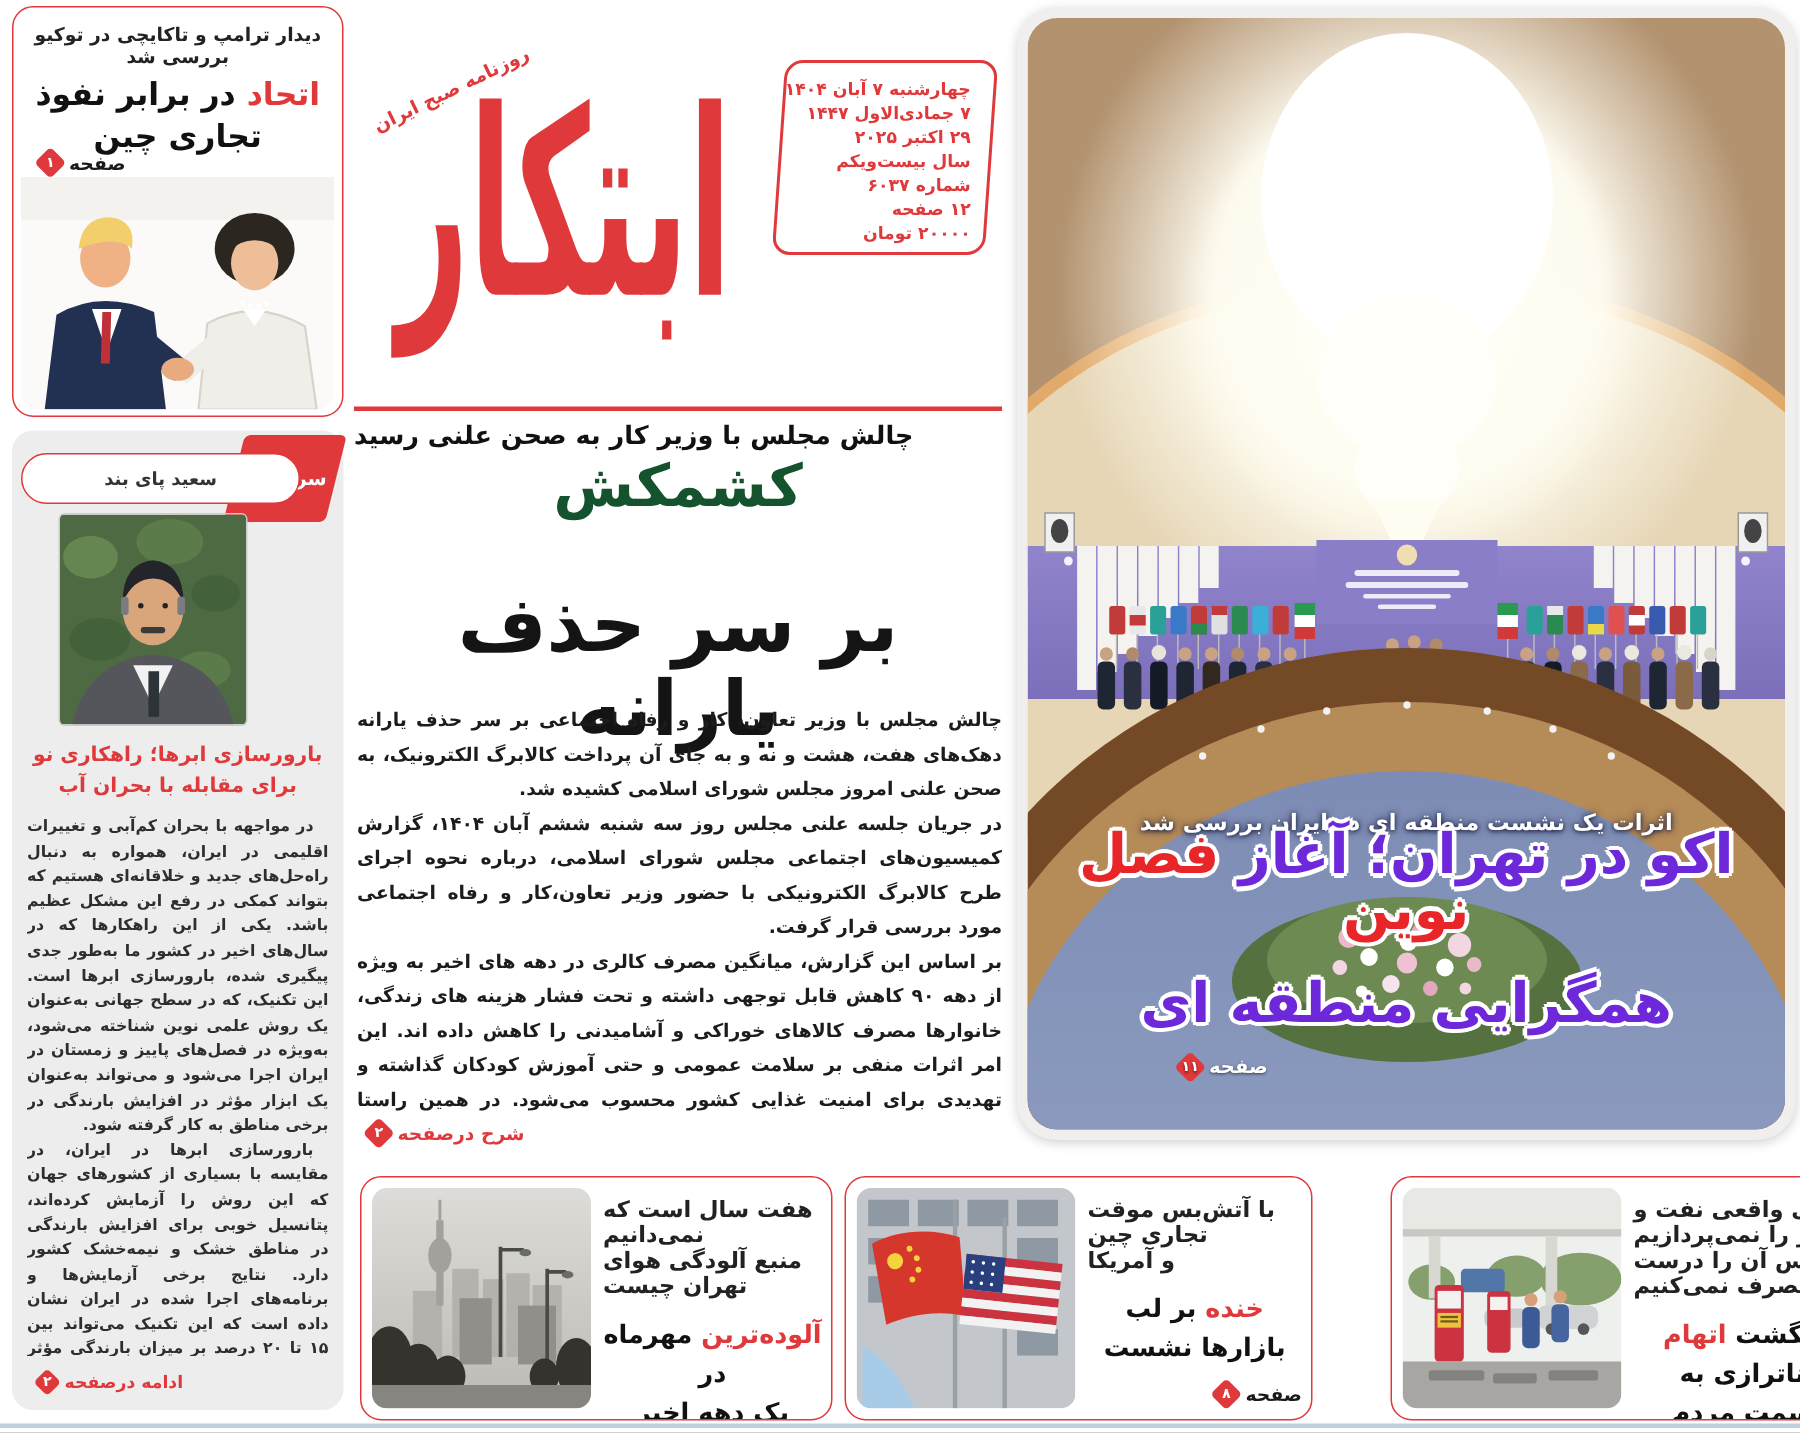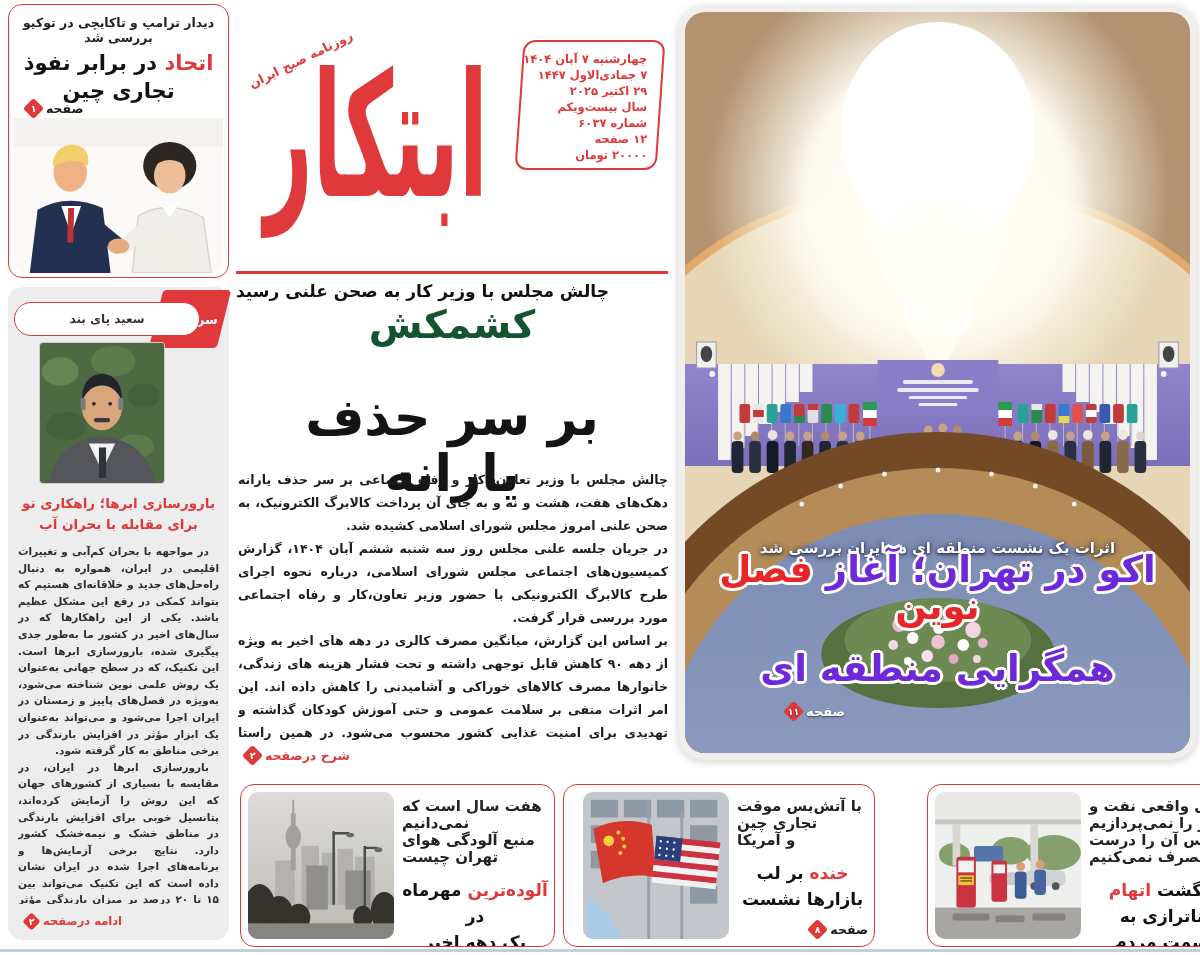--- a/index.html
+++ b/index.html
@@ -63,21 +63,21 @@
 
   
   .bx { top:784px; height:163px; display:flex; overflow:hidden; }
   .bx .txt { flex:1 1 auto; padding:13px 6px 0 4px; display:flex; flex-direction:column; }
   .bx .k { text-align:left; font-size:15px; font-weight:bold; line-height:17px; color:#222; }
   .bx .h { text-align:center; font-size:17px; font-weight:bold; line-height:26px; color:#111; margin-top:11px; }
   .bx .pagerow { margin-top:10px; }
   .bx .pic { flex:0 0 146px; margin:7px 4px 7px 7px; border-radius:10px; overflow:hidden; }
   .bx .pic svg { width:100%; height:100%; display:block; }
   .bx1 { left:240px; width:315px; }
-  .bx2 { left:563px; width:312px;padding-left:12px; }
+  .bx2 { left:563px; width:312px; }
   .bx3 { left:883px; width:314px;margin-left:44px; }
 
   .footer-line { left:0; top:949px; width:1200px; height:3px; background:#bfcfdb; }
 </style>
 </head>
 <body>
 
 <div class="page">
 
   <div class="abs story-box tl-box">

